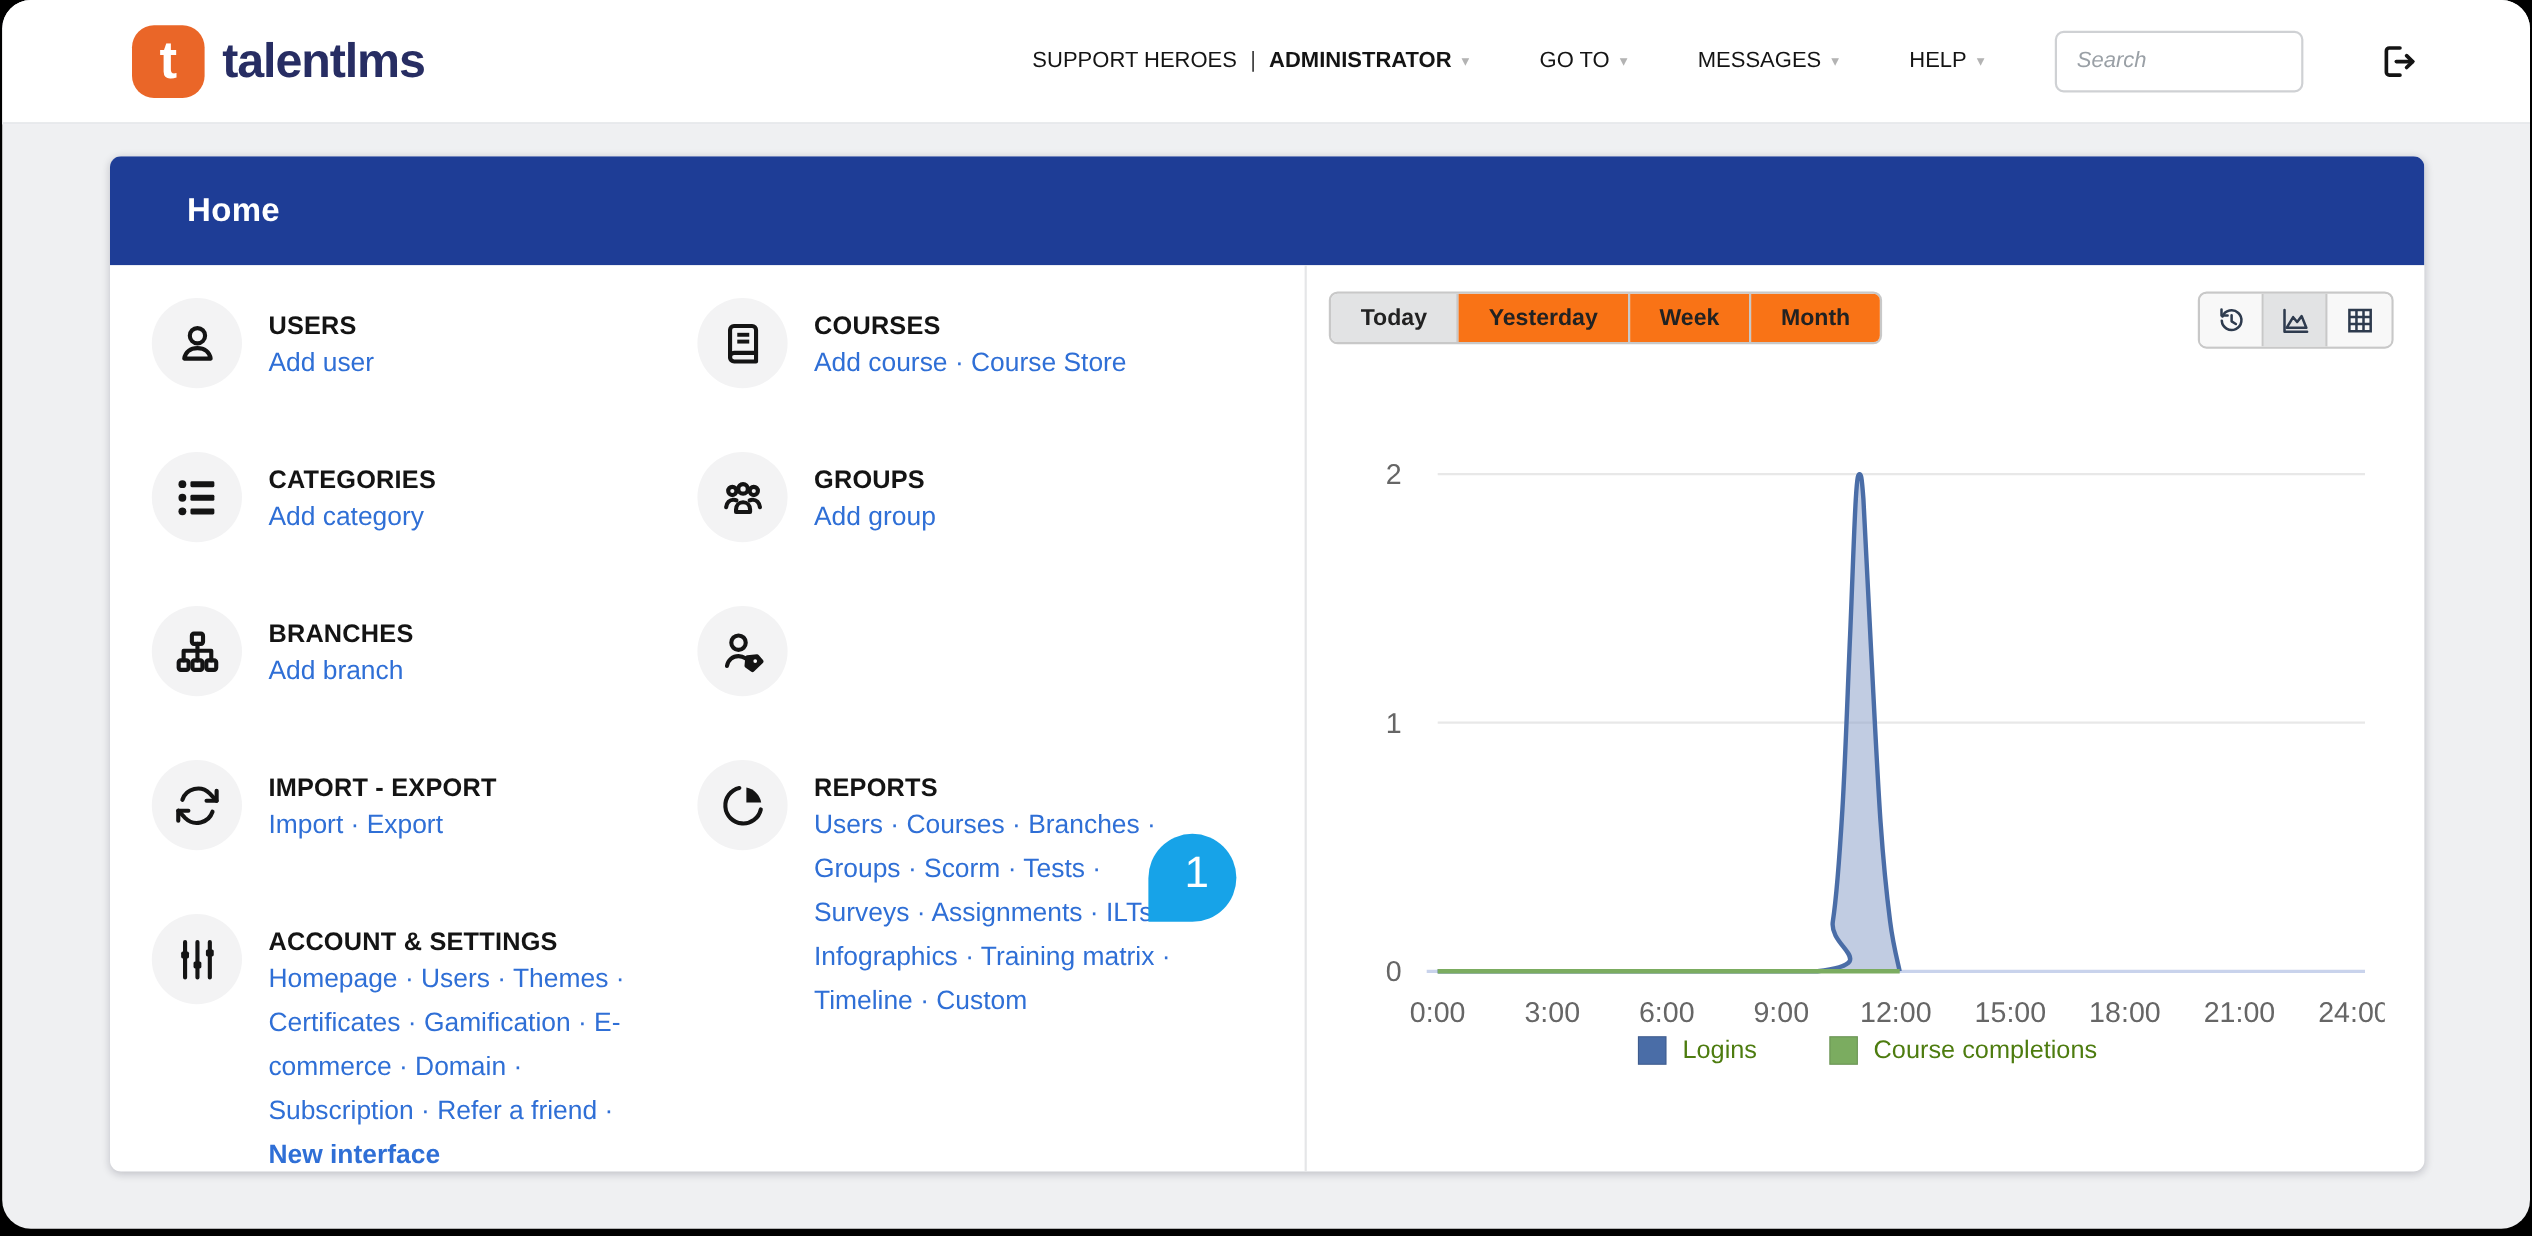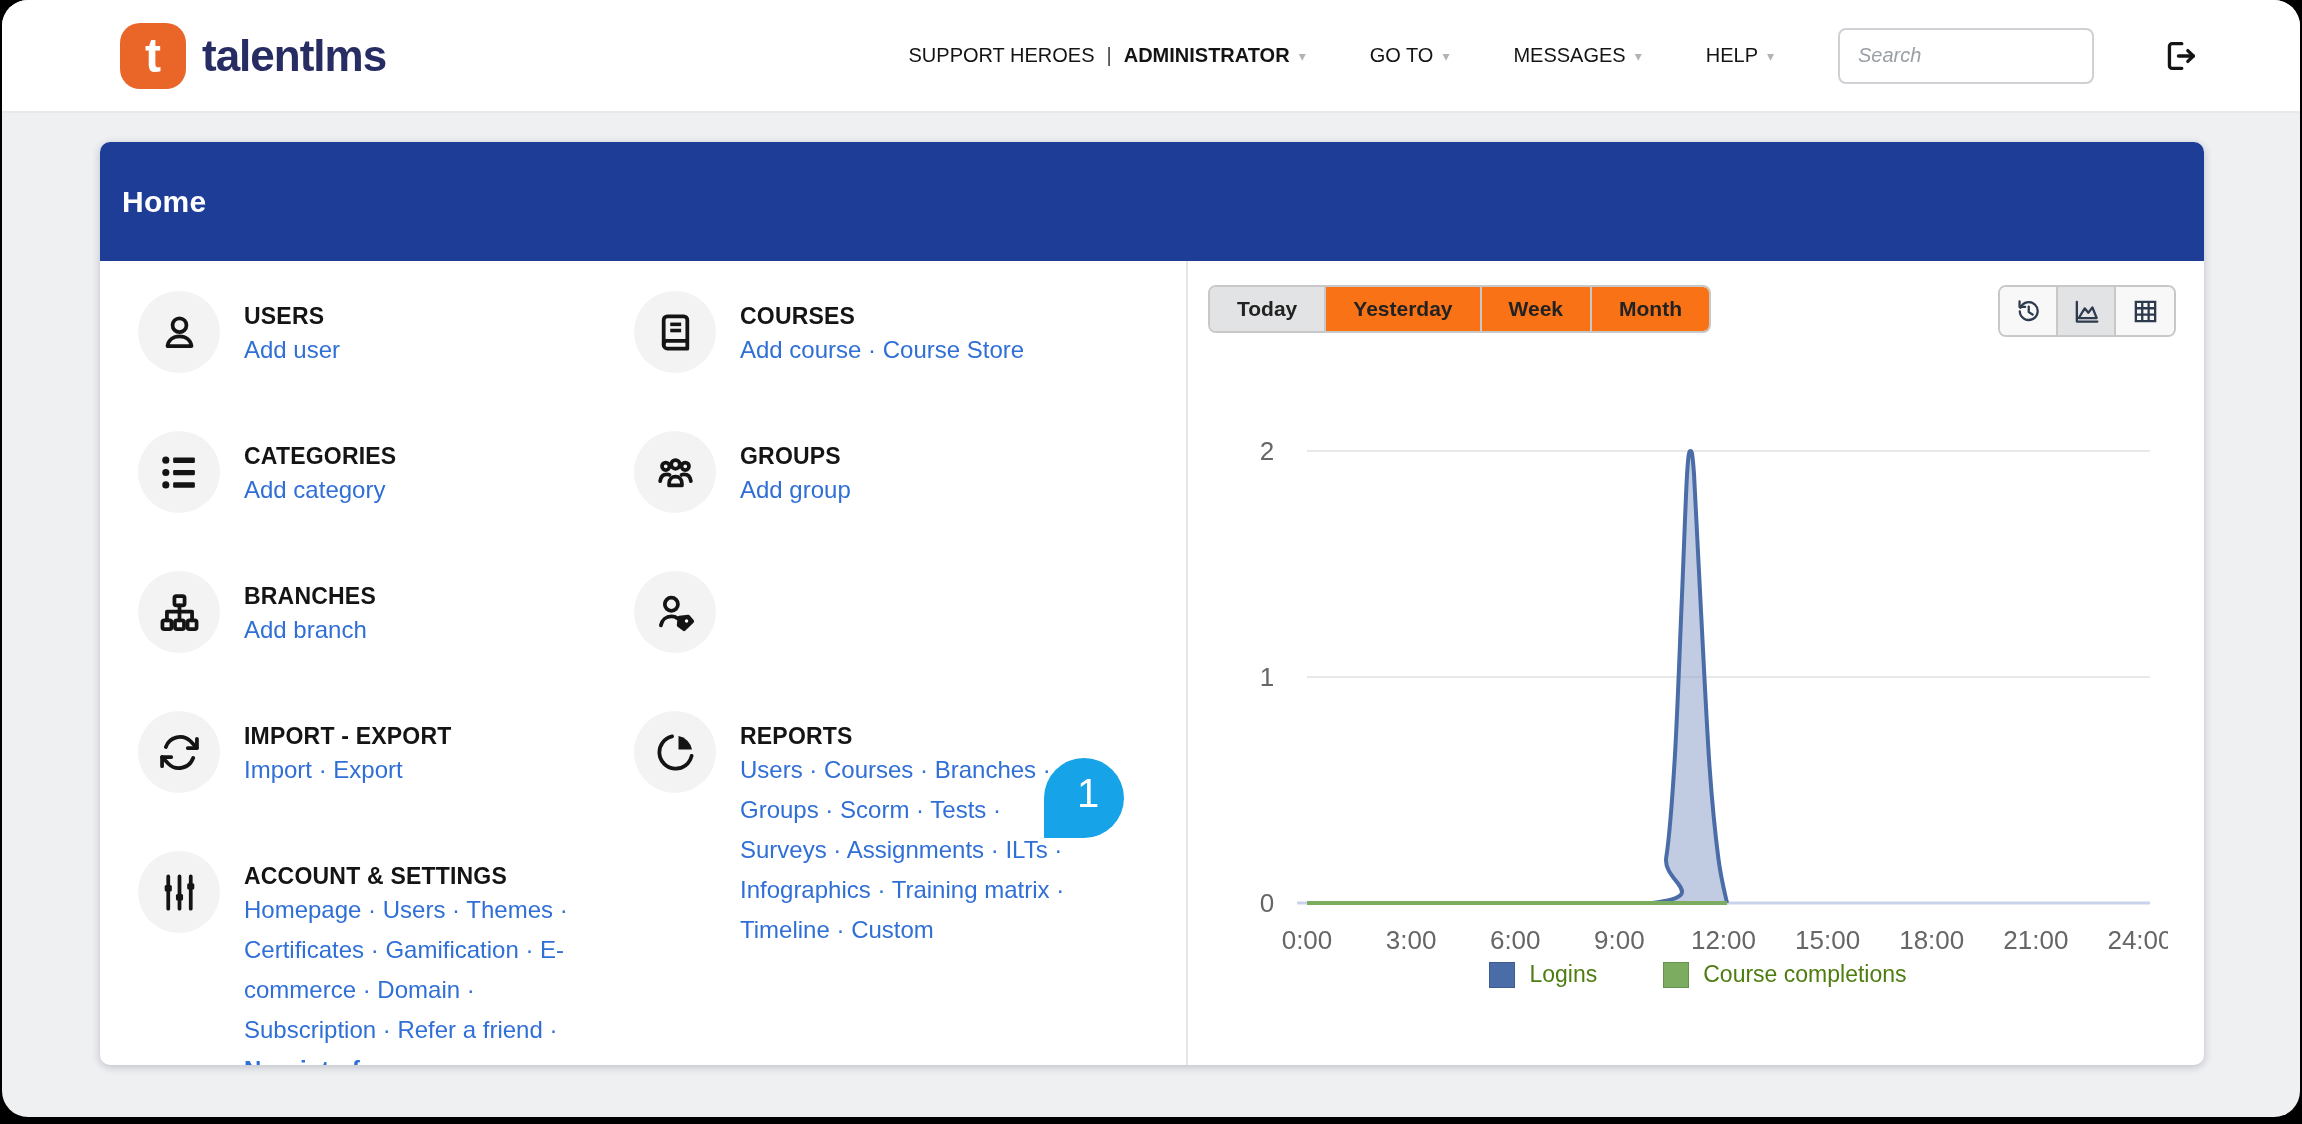--- a/index.html
+++ b/index.html
@@ -12,30 +12,30 @@
           padding:0 96px 0 118px;box-sizing:border-box;}
   .brand{display:flex;align-items:center;gap:16px;cursor:pointer;}
   .brand-icon{width:66px;height:66px;background:#ea6628;border-radius:20px;color:#fff;
               display:flex;align-items:center;justify-content:center;font-size:48px;font-weight:bold;}
   .brand-word{font-size:44px;font-weight:bold;color:#272d63;letter-spacing:-1px;}
   .nav{margin-left:auto;display:flex;align-items:center;gap:64px;font-size:20px;color:#141414;white-space:nowrap;}
   .nav-item{display:flex;align-items:center;gap:9px;cursor:pointer;}
   .nav-role{font-weight:bold;}
   .nav-sep{color:#444;margin:0 3px;}
   .chev{color:#b3b3b3;font-size:14px;}
-  .search{width:256px;height:56px;border:2px solid #cfd1d4;border-radius:8px;padding:0 18px;font-size:20px;
+  .search{width:226px;height:56px;border:2px solid #cfd1d4;border-radius:8px;padding:0 18px;font-size:20px;
           box-sizing:border-box;color:#333;background:#fff;font-family:inherit;}
   .search::placeholder{color:#9aa0a6;font-style:italic;}
   .logout{background:none;border:none;width:46px;height:46px;padding:0;cursor:pointer;display:flex;align-items:center;justify-content:center;}
   .logout svg{width:38px;height:38px;}
 
   
   .card{position:relative;margin:29px 96px 0 98px;height:923px;background:#fff;border-radius:10px;
         box-shadow:0 2px 8px rgba(20,20,40,.22);overflow:hidden;}
-  .card-header{height:119px;background:#1e3d96;display:flex;align-items:center;padding-left:22px;}
+  .card-header{height:99px;background:#1e3d96;display:flex;align-items:center;padding-left:70px;}
   .card-header h1{margin:0;color:#fff;font-size:30px;font-weight:bold;letter-spacing:.3px;}
   .card-body{display:flex;height:824px;}
 
   
   .grid{width:1086px;box-sizing:border-box;padding:30px 28px 0 38px;display:grid;
         grid-template-columns:496px 1fr;grid-template-rows:140px 140px 140px 140px auto;}
   .item{display:flex;gap:24px;align-items:flex-start;}
   .circle{width:82px;height:82px;border-radius:50%;background:#f3f3f4;flex:none;
           display:flex;align-items:center;justify-content:center;}
   .circle svg{width:45px;height:45px;}

